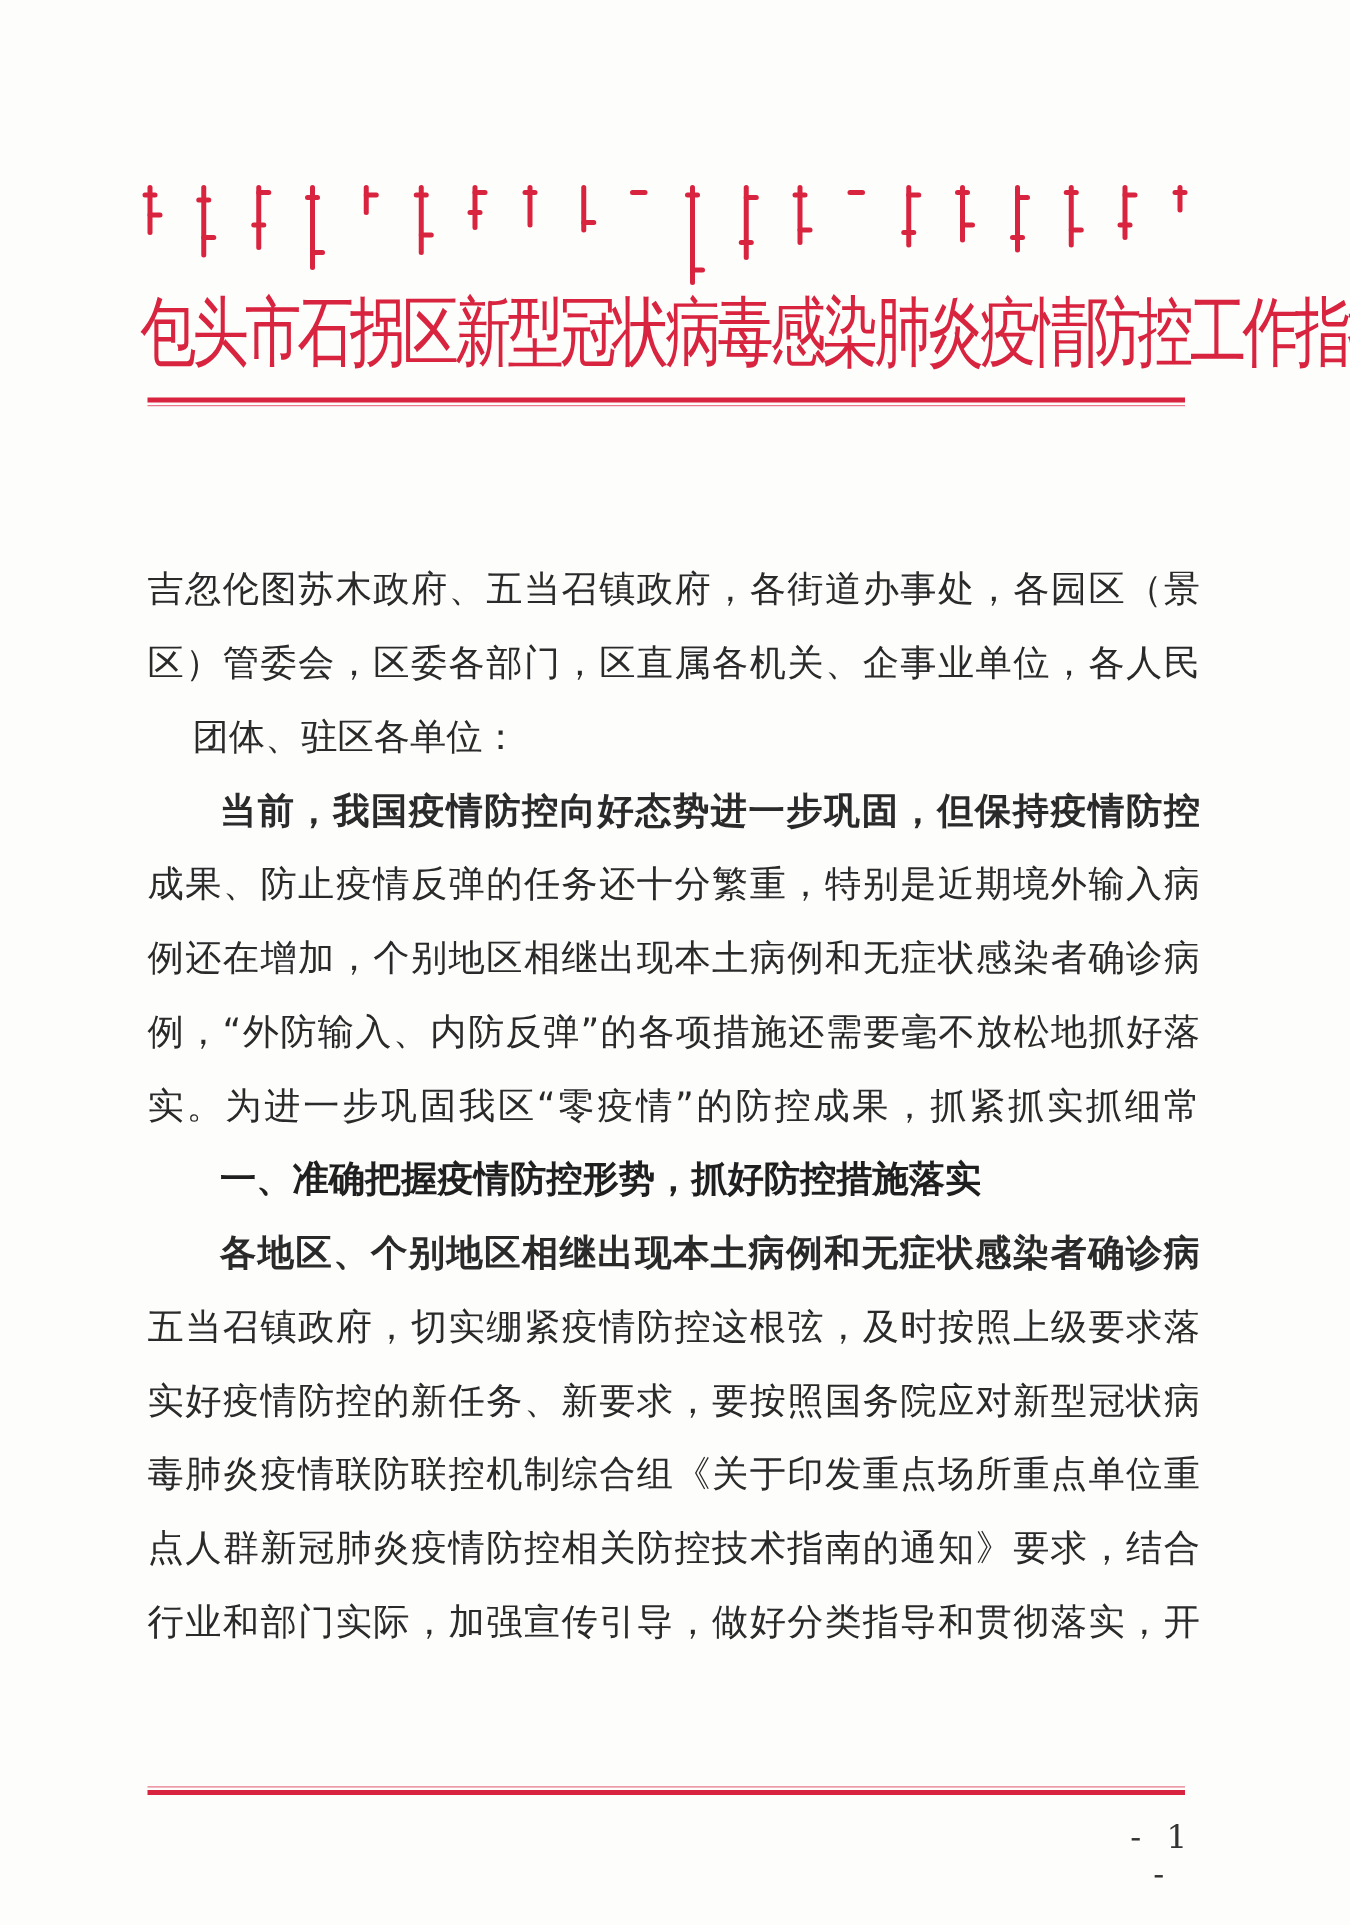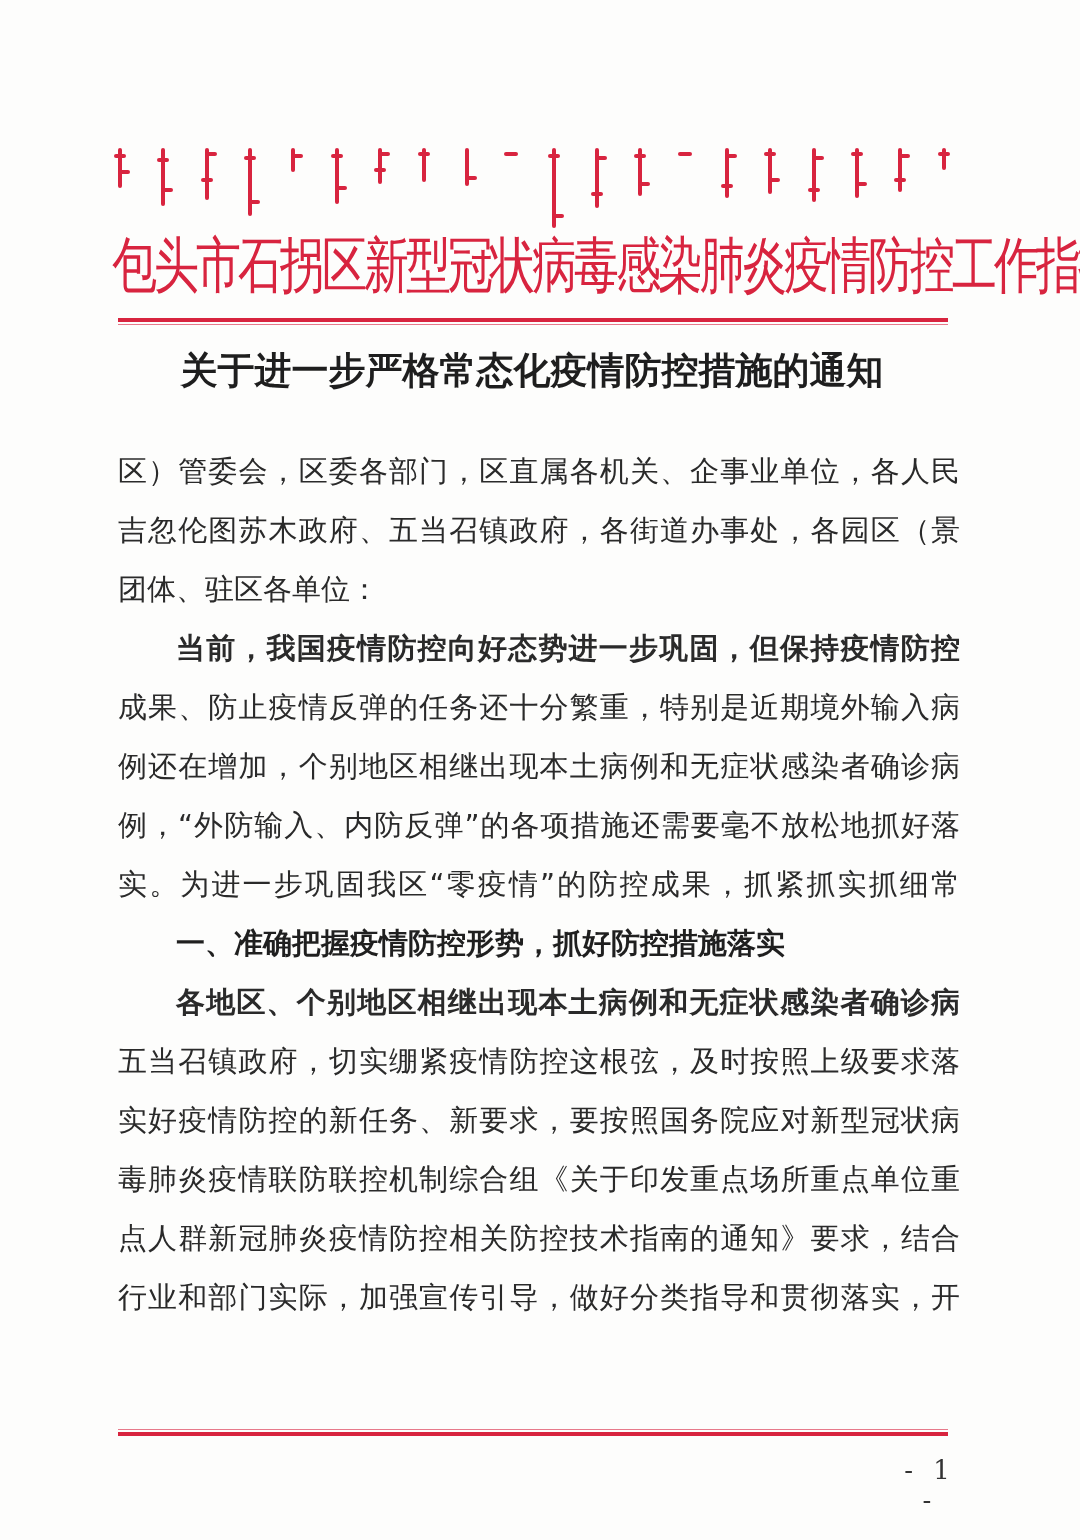--- a/index.html
+++ b/index.html
@@ -106,21 +106,21 @@
       line-height: 59px;
       font-size: 29px;
       white-space: nowrap;
       text-align: justify;
       text-align-last: justify;
       color: #2a2a2a;
       font-family: "DejaVu Sans", "Liberation Sans", sans-serif;
       font-weight: normal;
     }
     .line.indent { padding-left: 58px; font-weight: bold; }
-    .line.last { text-align-last: left; }
+    .line.last { text-align-last: left; margin-left: 36px; }
     .line.heading {
       font-weight: bold;
       color: #1f1f1f;
       text-align-last: left;
       padding-left: 58px;
     }
     .page-number {
       position: absolute;
       left: 890px;
       top: 1455px;
@@ -230,25 +230,24 @@
         <div class="mgl-stem" style="height:22px"></div>
         <div class="mgl-tick" style="top:4px"></div>
       </div>
   </div>
 
   <div class="org-title">包头市石拐区新型冠状病毒感染肺炎疫情防控工作指挥部</div>
 
   <div class="rule rule-top-thick"></div>
   <div class="rule rule-top-thin"></div>
 
-  <div class="doc-title">关于进一步严格常态化疫情防控措施的通知</div>
 
   <div class="body-text">
+    <div class="line">吉忽伦图苏木政府、五当召镇政府，各街道办事处，各园区（景</div>
     <div class="line">区）管委会，区委各部门，区直属各机关、企事业单位，各人民</div>
-    <div class="line">吉忽伦图苏木政府、五当召镇政府，各街道办事处，各园区（景</div>
     <div class="line last">团体、驻区各单位：</div>
 
     <div class="line indent">当前，我国疫情防控向好态势进一步巩固，但保持疫情防控</div>
     <div class="line">成果、防止疫情反弹的任务还十分繁重，特别是近期境外输入病</div>
     <div class="line">例还在增加，个别地区相继出现本土病例和无症状感染者确诊病</div>
     <div class="line">例，“外防输入、内防反弹”的各项措施还需要毫不放松地抓好落</div>
     <div class="line">实。为进一步巩固我区“零疫情”的防控成果，抓紧抓实抓细常</div>
 
     <div class="line heading">一、准确把握疫情防控形势，抓好防控措施落实</div>
 

